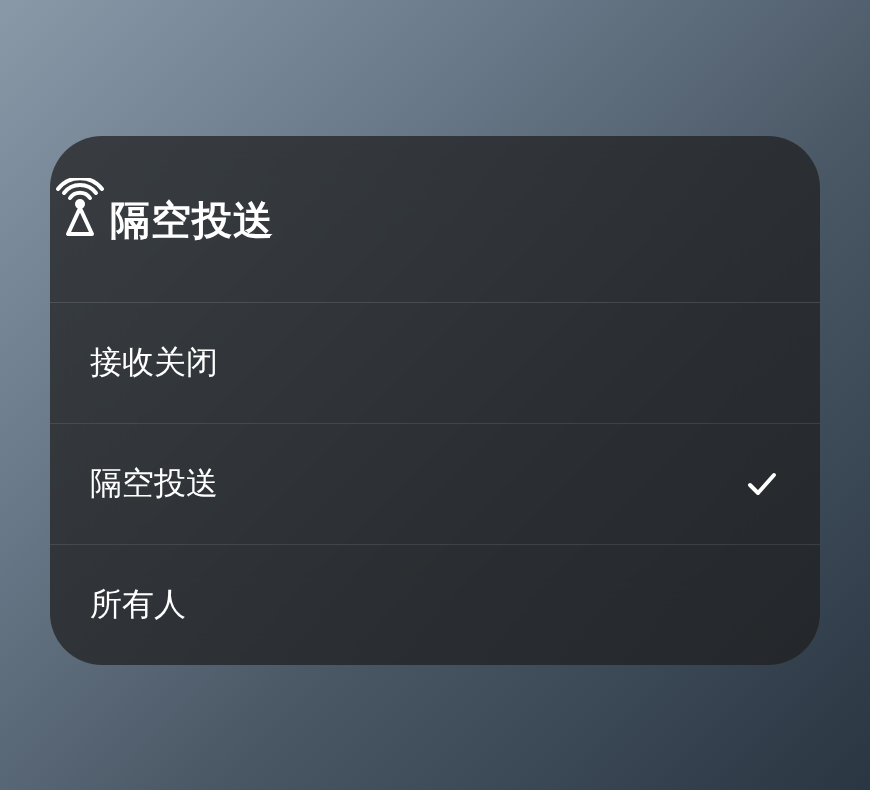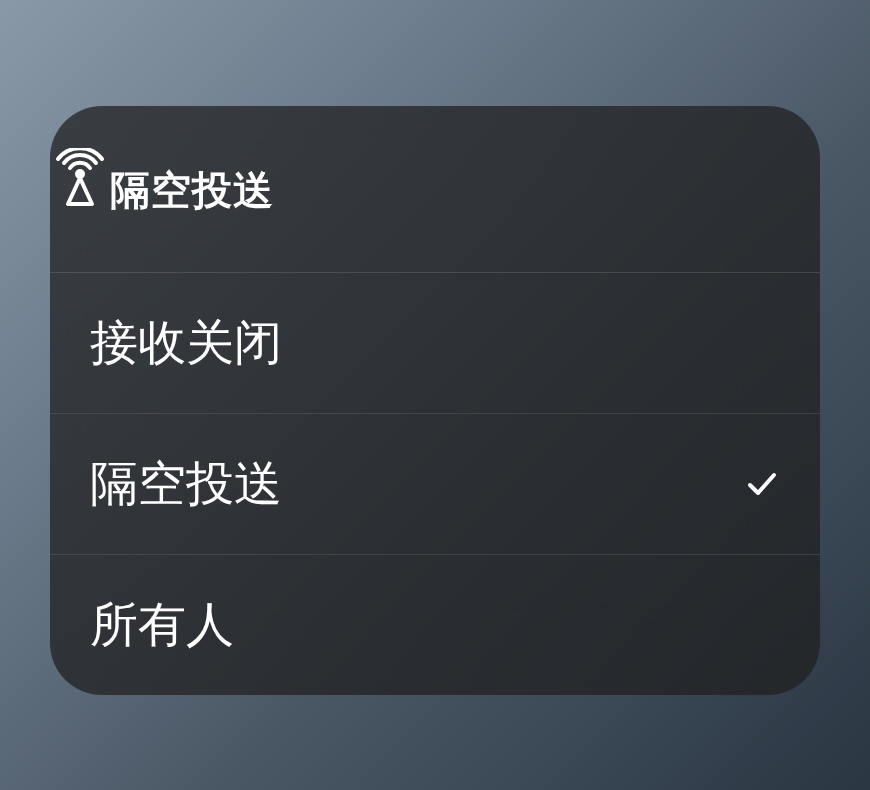--- a/index.html
+++ b/index.html
@@ -62,21 +62,21 @@
       border-bottom: 1px solid rgba(255, 255, 255, 0.1);
       cursor: pointer;
     }
 
     .option:last-child {
       border-bottom: none;
     }
 
     .option-label {
       color: #ffffff;
-      font-size: 48px;
+      font-size: 32px;
       font-weight: 400;
     }
 
     .checkmark {
       width: 36px;
       height: 36px;
       display: none;
     }
 
     .option.selected .checkmark {

